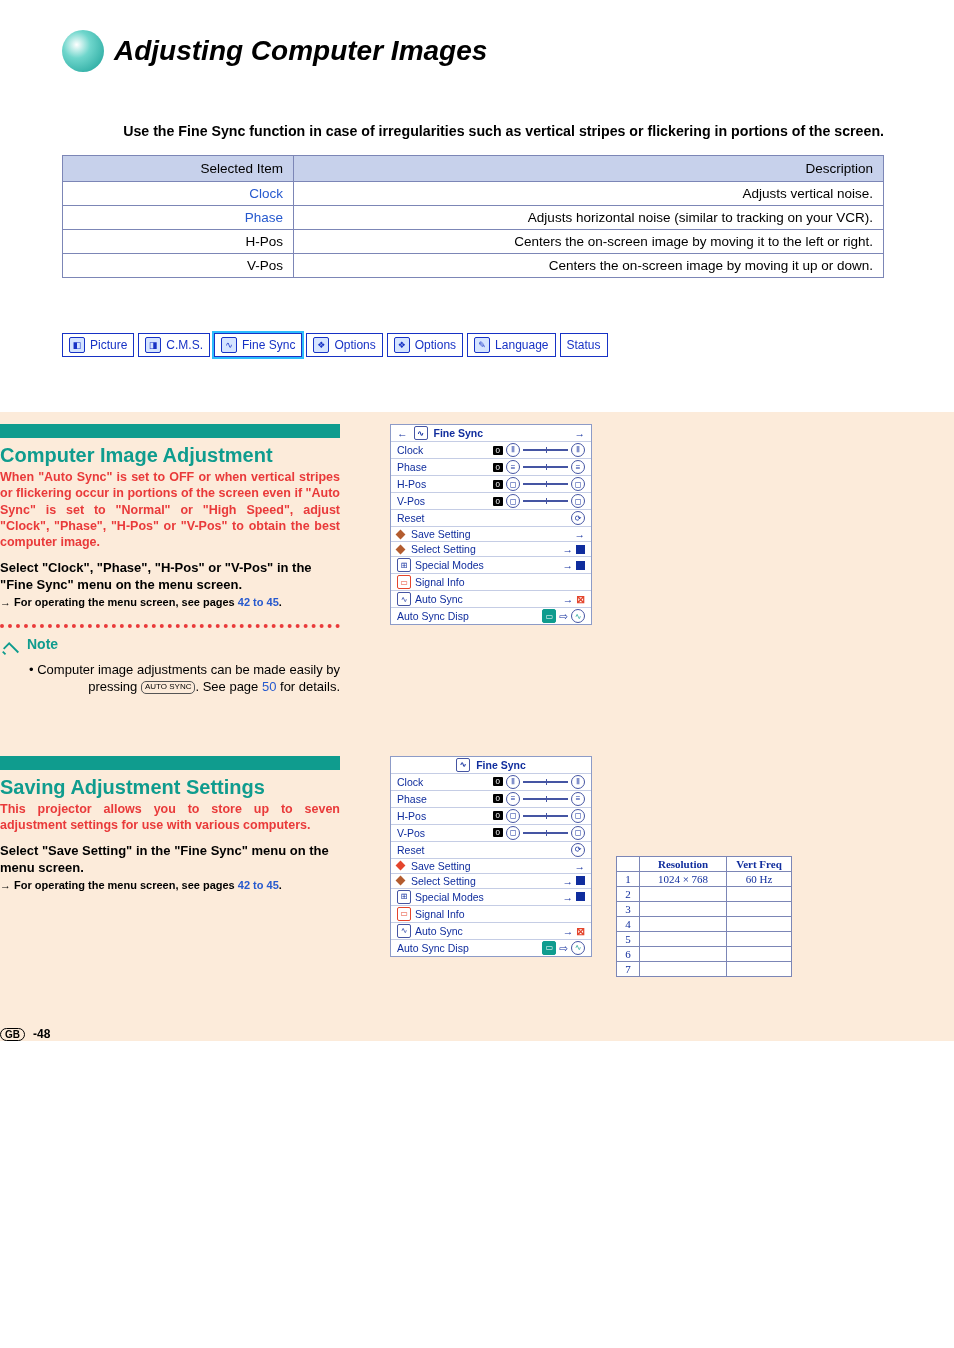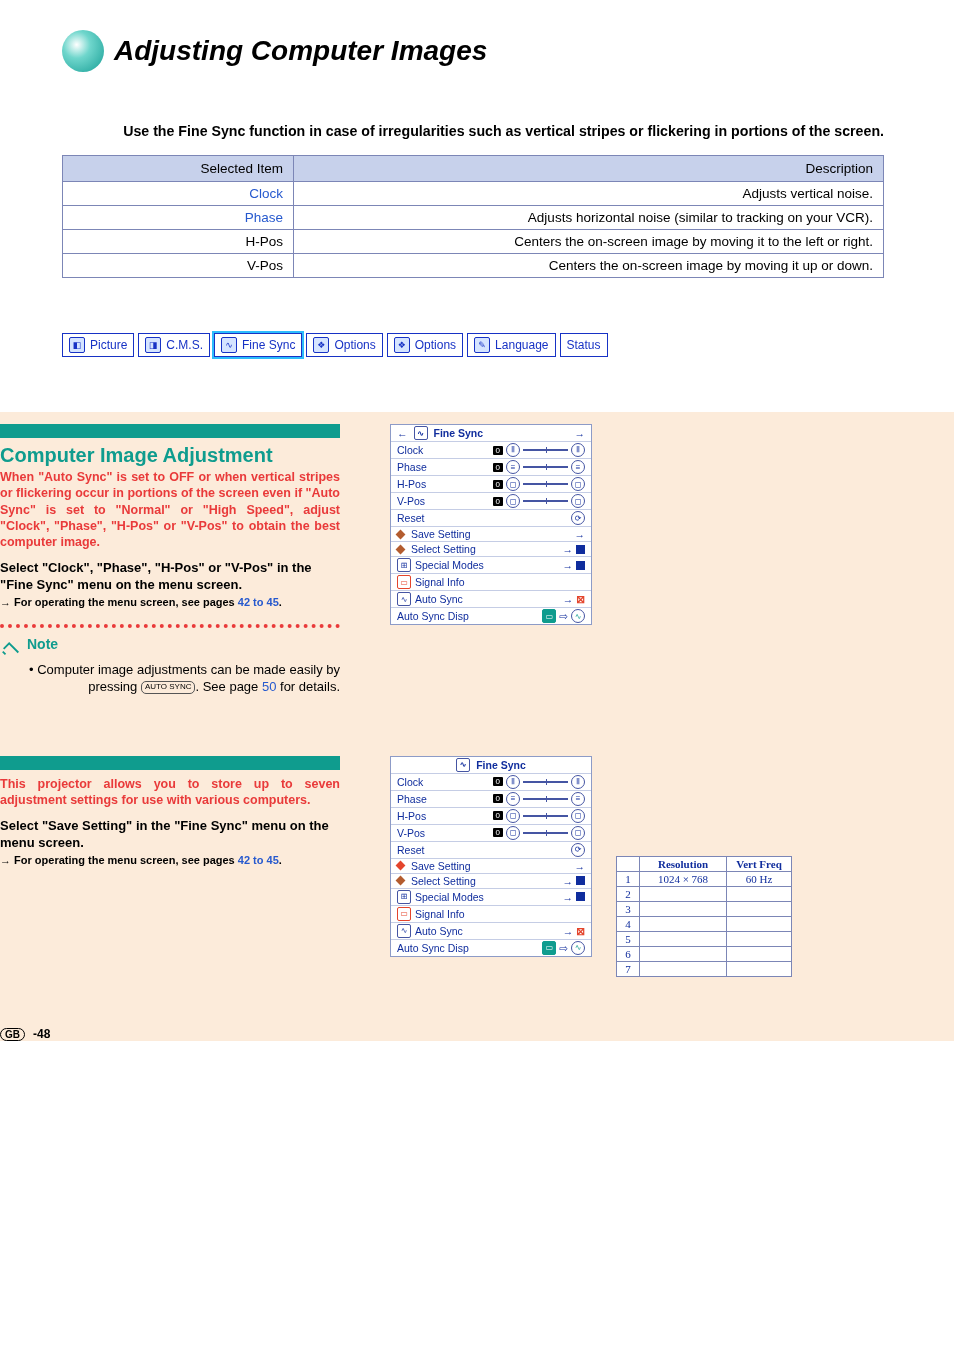--- a/index.html
+++ b/index.html
@@ -332,20 +332,21 @@
             <span>Auto Sync Disp</span>
             <span class="val"><span class="icn" style="background:#0f9c8e;border-color:#0f9c8e;color:#fff">▭</span> ⇨ <span class="icn round" style="color:#0f9c8e">∿</span></span>
           </div>
       </div>
     </div>
   </div>
 
   <div class="two-col" style="margin-top:30px;">
     <div class="left-col">
       <div class="teal-bar"></div>
+      <h2 class="sec">Saving Adjustment Settings</h2>
       <div class="red-lead">This projector allows you to store up to seven adjustment settings for use with various computers.</div>
       <div class="bold-para">Select "Save Setting" in the "Fine Sync" menu on the menu screen.</div>
       <div class="arrow-line">→ <span>For operating the menu screen, see pages </span><span class="link">42 to 45</span>.</div>
     </div>
 
     <div class="right-col right-wrap">
       <div class="osd">
         <div class="row hdr">
             <span class="icn">∿</span> 
             <span>Fine Sync</span>

